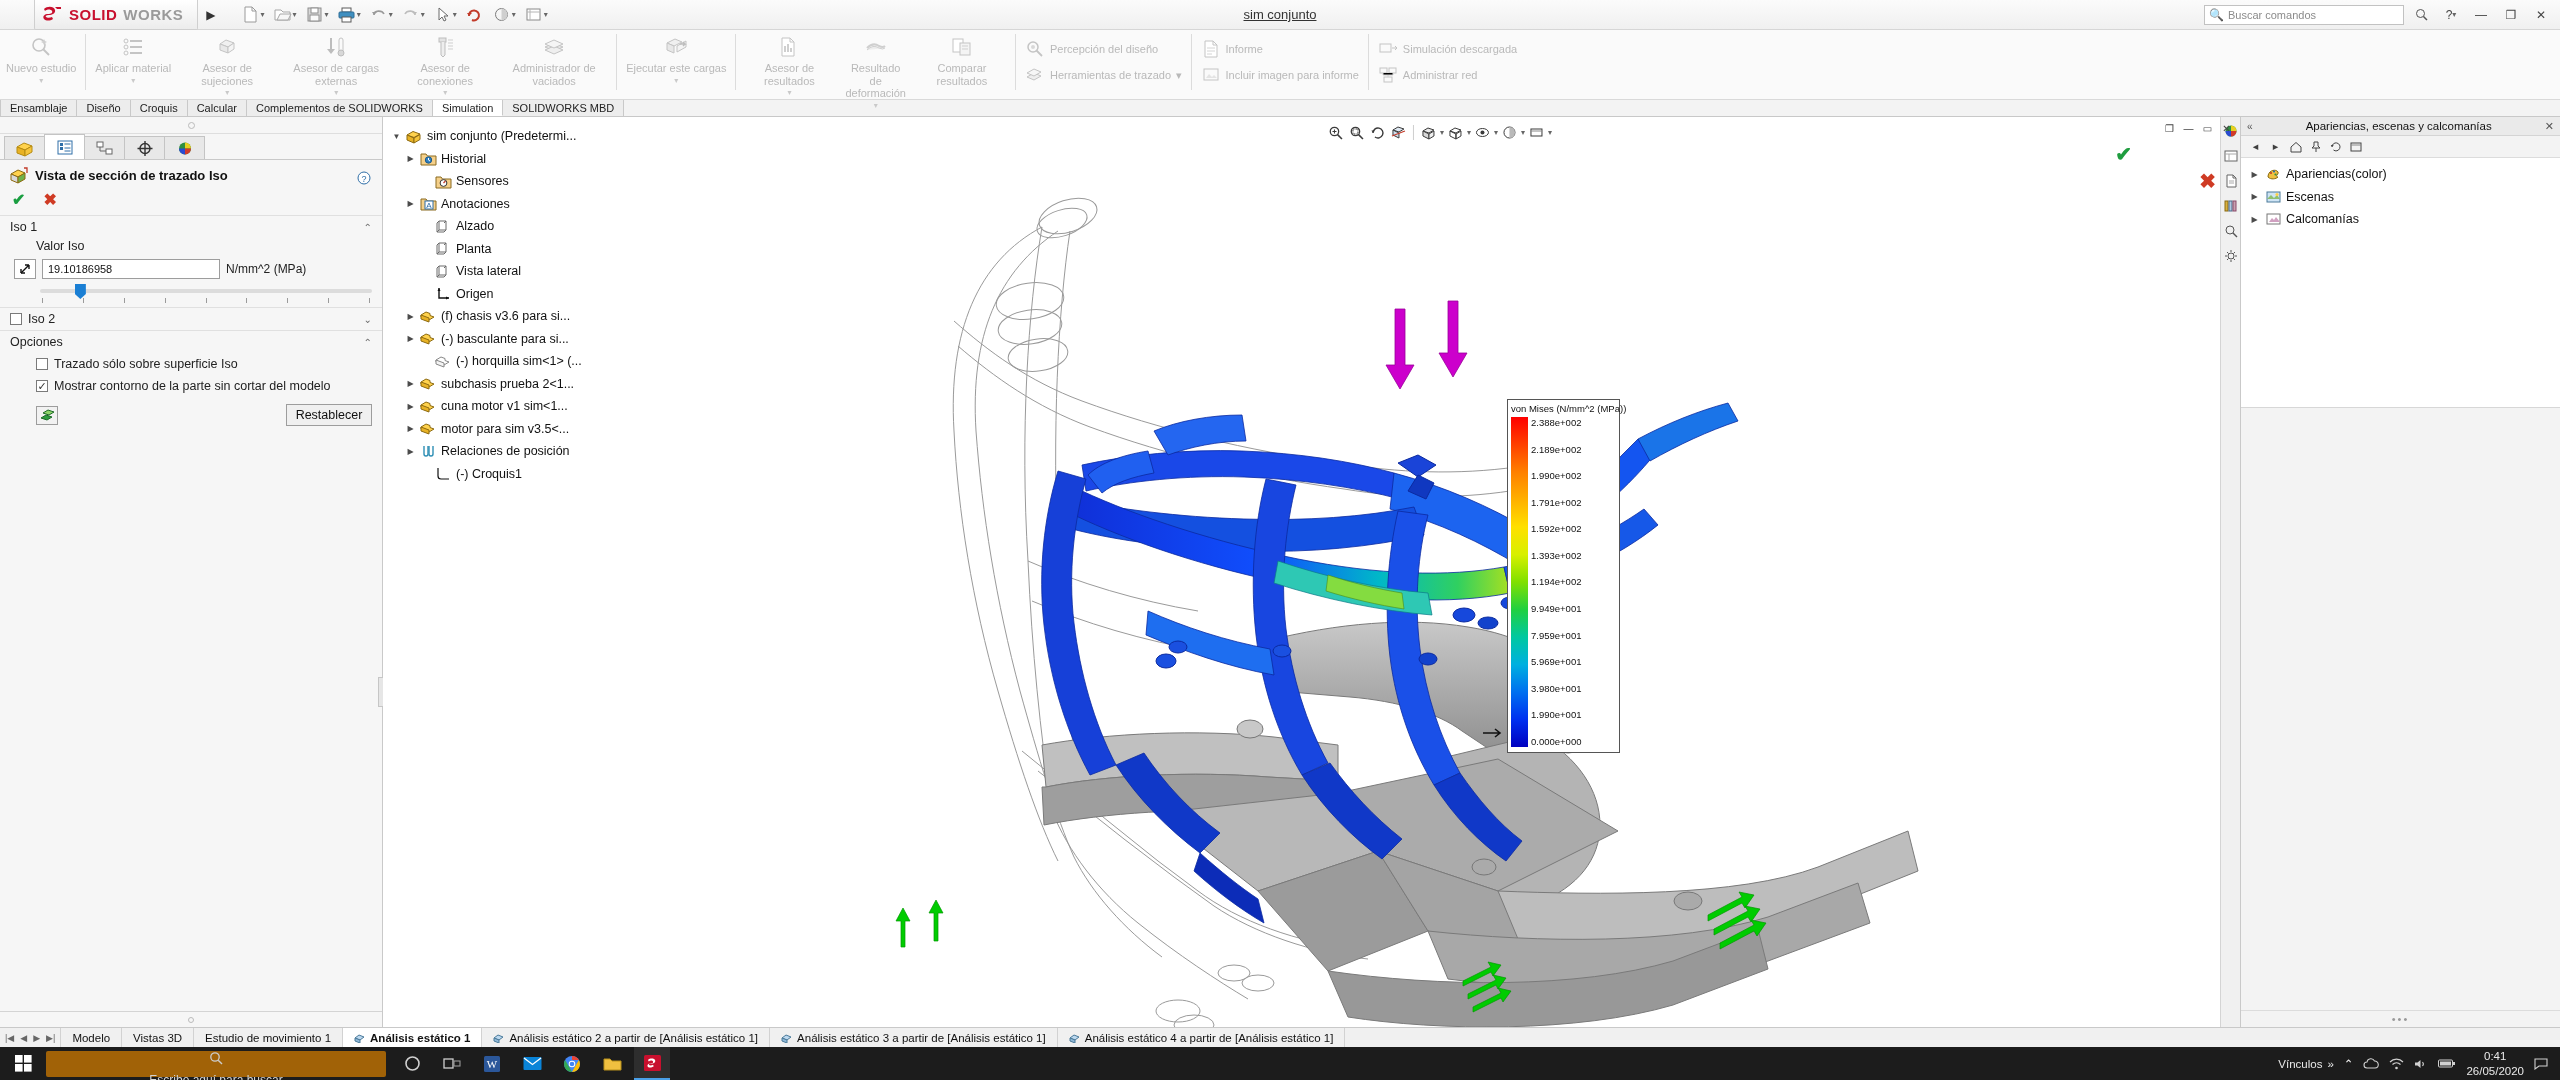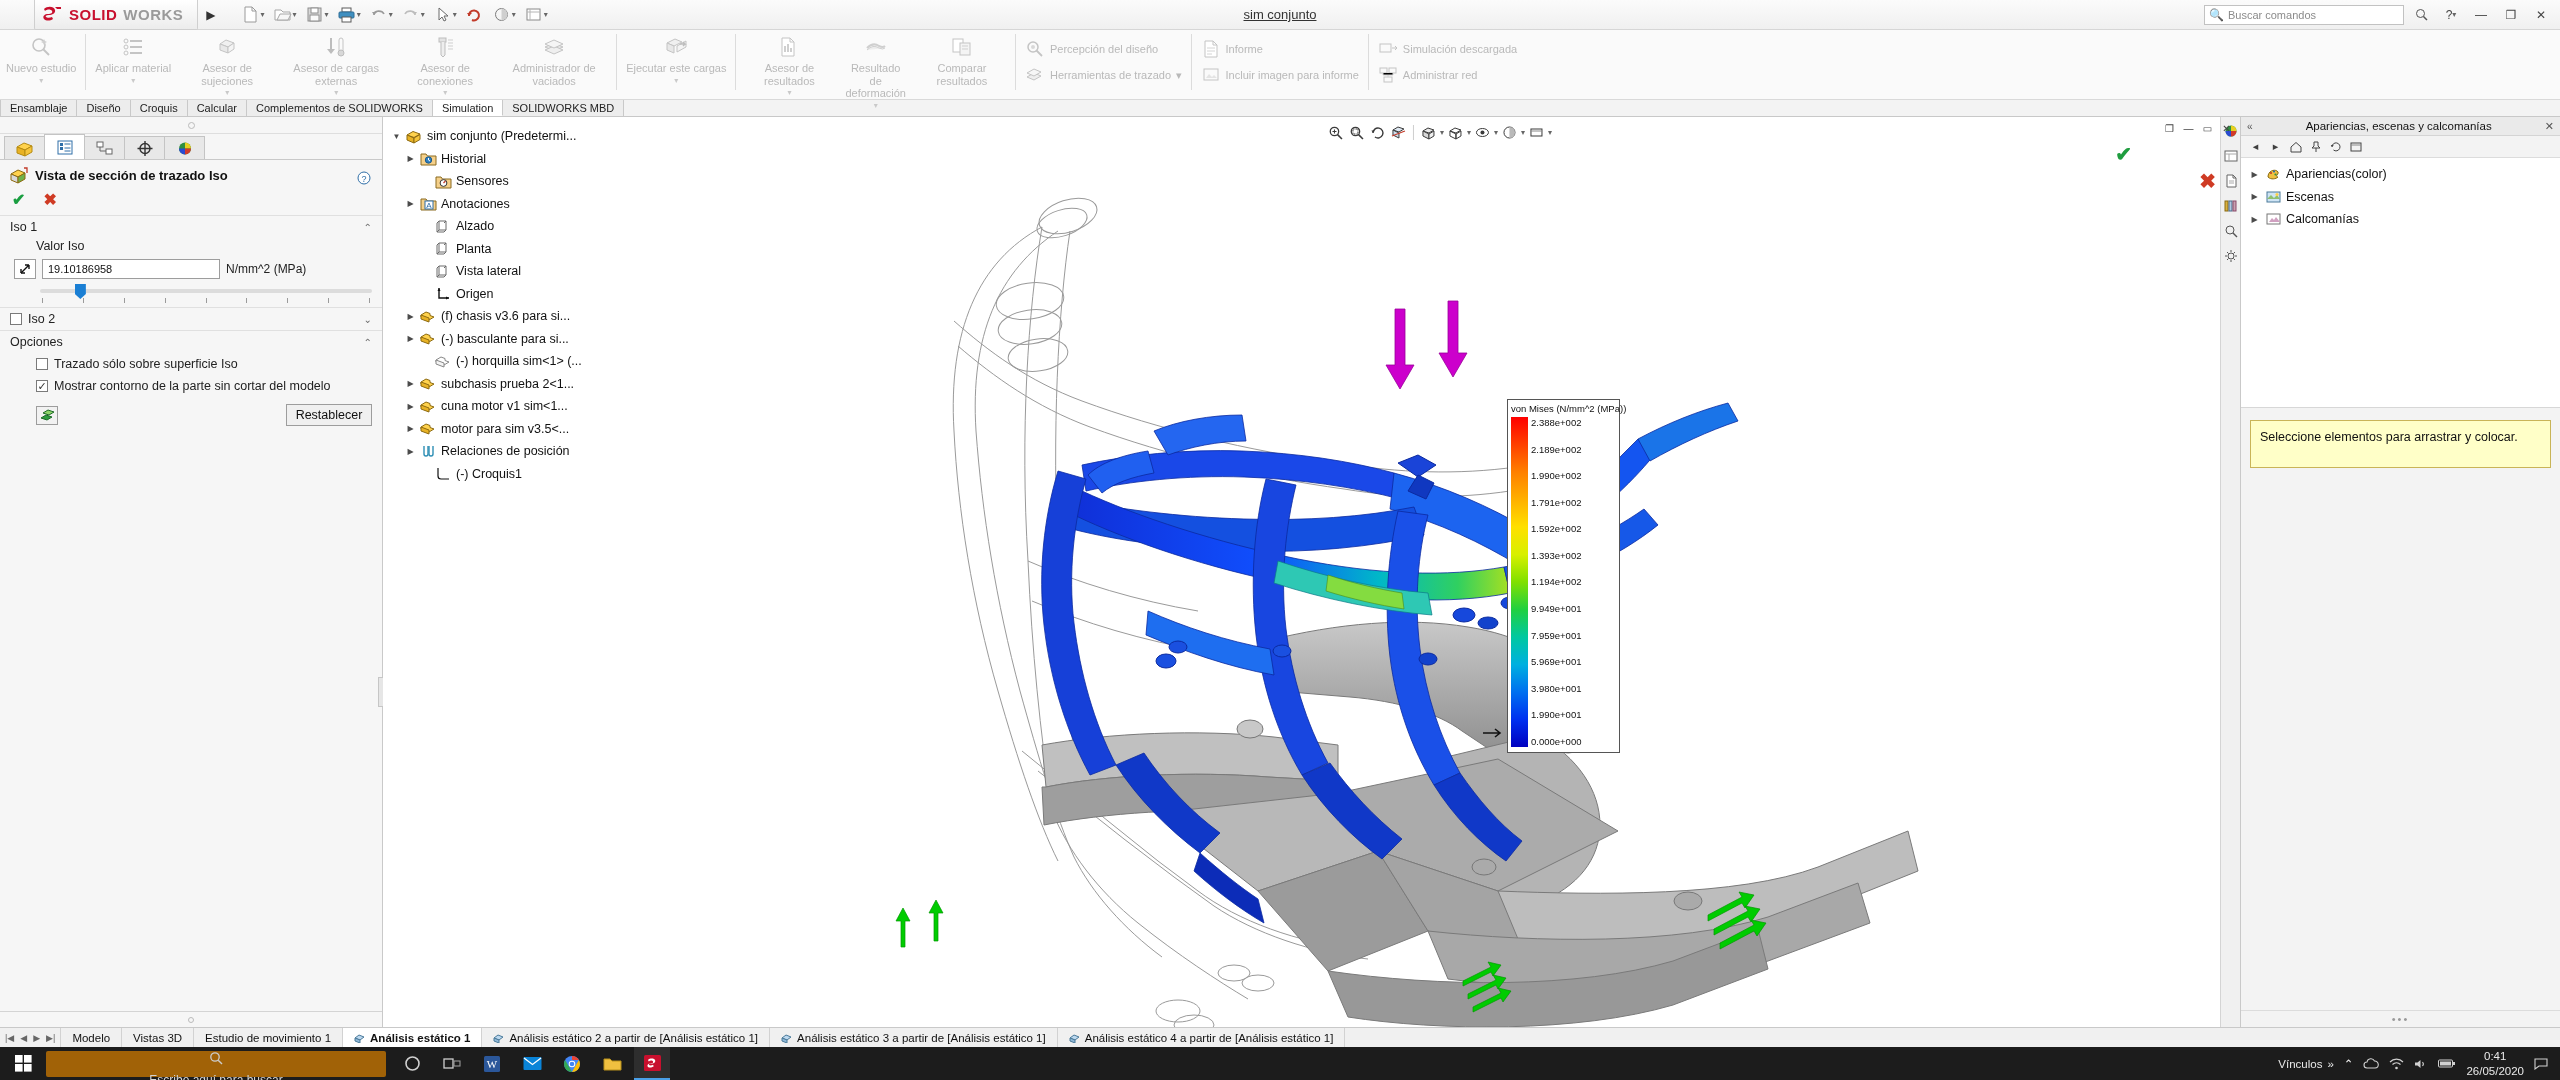--- a/index.html
+++ b/index.html
@@ -1237,21 +1237,20 @@
           <span class="arrow">▶</span>
           <span class="icn">
             <svg width="15" height="14" viewBox="0 0 15 14">
                 <rect x="1" y="2" width="13" height="10" fill="#fff" stroke="#777"></rect>
                 <path d="M3 10 l3-4 l2 2 l2-3 l4 5 z" fill="#d0a0c0"></path>
               </svg>
           </span>
           <span>Calcomanías</span>
         </div>
       </div>
-      <div class="tp-note">Seleccione elementos para arrastrar y colocar.</div>
       <div class="tp-footer">
         <div class="tp-dots">•••</div>
       </div>
     </div>
   </div>
 
   <div class="bottomtabs">
     <div class="btab-nav">
       <span>|◀</span>
       <span>◀</span>

